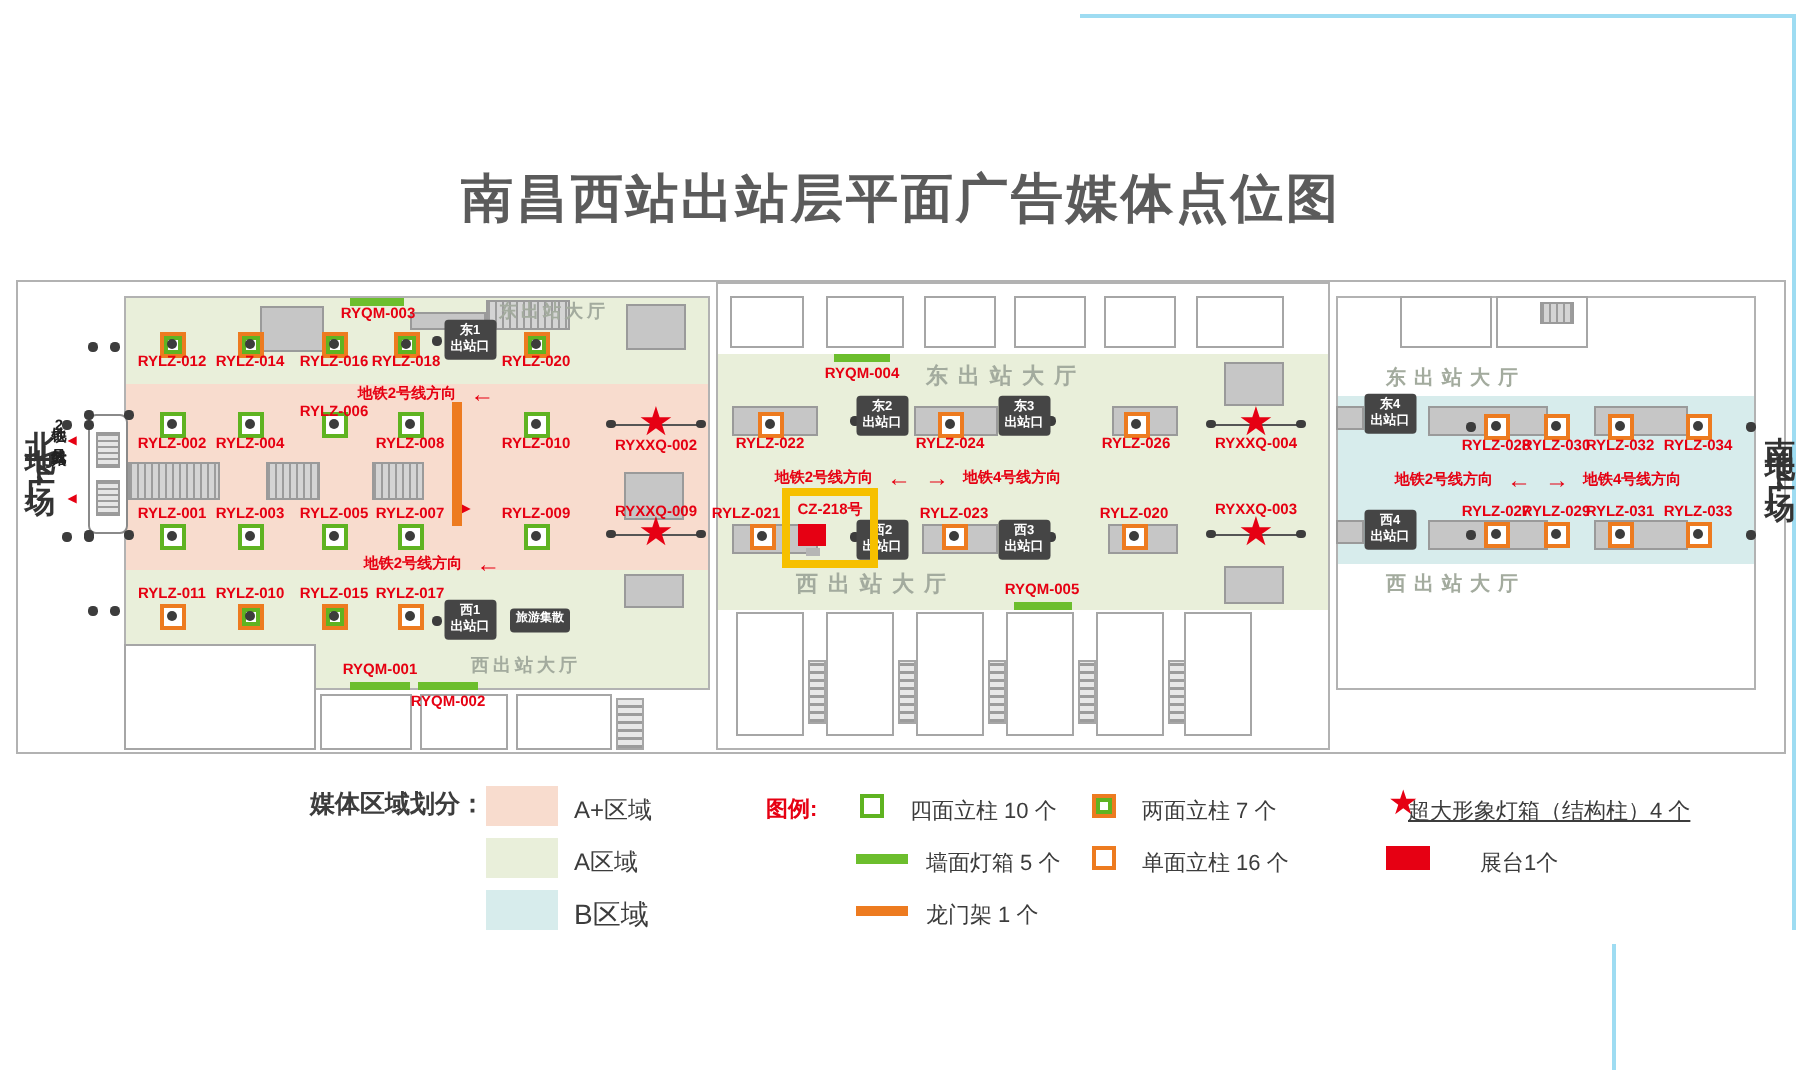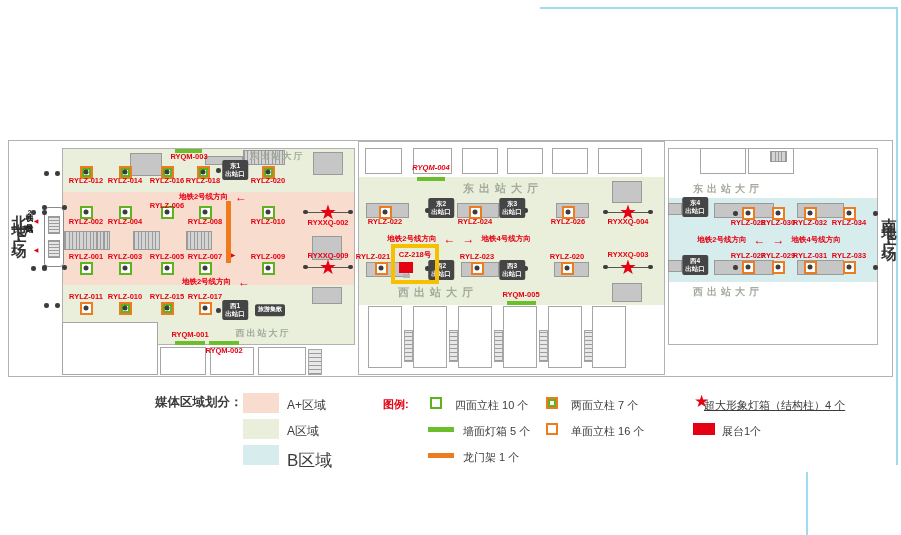--- a/index.html
+++ b/index.html
@@ -75,20 +75,21 @@
 </style>
 </head>
 <body>
 
 <div id="stage">
 
   <div class="abs frame" style="left:540px;top:7px;width:358px;height:2px;"></div>
   <div class="abs frame" style="left:896px;top:7px;width:2px;height:458px;"></div>
   <div class="abs frame" style="left:806px;top:472px;width:2px;height:63px;"></div>
 
+  <div id="title" class="abs">南昌西站出站层平面广告媒体点位图</div>
 
   <div class="abs wall" style="left:8px;top:140px;width:885px;height:237px;"></div>
 
   <div id="map" class="abs" style="left:0;top:0;width:901px;height:535px;">
 
     <div class="abs zone z-border" style="left:62px;top:148px;width:293px;height:197px;background:#fff;"></div>
     <div class="abs zone" style="left:63px;top:149px;width:291px;height:43px;background:#e9efda;"></div>
     <div class="abs zone" style="left:63px;top:192px;width:291px;height:93px;background:#f8dcce;"></div>
     <div class="abs zone" style="left:63px;top:285px;width:291px;height:59px;background:#e9efda;"></div>
 
@@ -273,21 +274,21 @@
       <div class="abs dot" style="left: 648px; top: 209.8px;"></div>
       <div class="abs starglyph" style="left: 628px; top: 212px;">★</div>
       <div class="abs mlabel" style="left: 628px; top: 218px;">RYXXQ-004</div>
       <div class="abs bar" style="left: 175px; top: 341px; width: 30px;"></div>
       <div class="abs mlabel" style="left: 190px; top: 331px;">RYQM-001</div>
       <div class="abs bar" style="left: 209px; top: 341px; width: 30px;"></div>
       <div class="abs mlabel" style="left: 224px; top: 331px; margin-top: 16px;">RYQM-002</div>
       <div class="abs bar" style="left: 175px; top: 149px; width: 27px;"></div>
       <div class="abs mlabel" style="left: 189px; top: 153px;">RYQM-003</div>
       <div class="abs bar" style="left: 417px; top: 177px; width: 28px;"></div>
-      <div class="abs mlabel" style="left: 431px; top: 164px; font-style: italic;">RYQM-004</div>
+      <div class="abs mlabel" style="left: 431px; top: 183px;">RYQM-004</div>
       <div class="abs bar" style="left: 507px; top: 301px; width: 29px;"></div>
       <div class="abs mlabel" style="left: 521px; top: 291px;">RYQM-005</div>
       <div class="abs gantry" style="left: 226px; top: 201px; width: 5px; height: 62px;"></div>
       <div class="abs exit" style="left: 235px; top: 170px;">
         <div>东1</div>
         <div>出站口</div>
       </div>
       <div class="abs exit" style="left: 235px; top: 310px;">
         <div>西1</div>
         <div>出站口</div>
@@ -342,21 +343,21 @@
   <div id="north-plaza" class="abs vtext" style="left:9px;top:203px;">北地下广场</div>
   <div id="metro-entr-label" class="abs vtext" style="left:24px;top:207px;">地铁2号线入站口</div>
   <div id="south-plaza" class="abs vtext" style="left:879px;top:206px;">南地下广场</div>
 
   <div class="abs lg-title" style="left:155px;top:394px;">媒体区域划分：</div>
   <div class="abs swatch" style="left:243px;top:393px;background:#f8dcce;"></div>
   <div class="abs li" style="left:287px;top:397px;font-size:12px;">A+区域</div>
   <div class="abs swatch" style="left:243px;top:419px;background:#e9efda;"></div>
   <div class="abs li" style="left:287px;top:423px;font-size:12px;">A区域</div>
   <div class="abs swatch" style="left:243px;top:445px;background:#d7ecec;"></div>
-  <div class="abs li" style="left:287px;top:449px;font-size:17px;">B区域</div>
+  <div class="abs li" style="left:287px;top:449px;font-size:14px;">B区域</div>
 
   <div class="abs lg-red" style="left:383px;top:397px;">图例:</div>
 
   <div class="abs sq sq-four" style="left:430px;top:397px;"></div>
   <div class="abs li" style="left:455px;top:398px;">四面立柱 10 个</div>
 
   <div class="abs lbar" style="left:428px;top:427px;background:#6cbe2d;"></div>
   <div class="abs li" style="left:463px;top:424px;">墙面灯箱 5 个</div>
 
   <div class="abs lbar" style="left:428px;top:453px;background:#ed7b20;"></div>
@@ -365,14 +366,14 @@
   <div class="abs sq sq-two" style="left:546px;top:397px;"></div>
   <div class="abs li" style="left:571px;top:398px;">两面立柱 7 个</div>
 
   <div class="abs sq sq-one" style="left:546px;top:423px;"></div>
   <div class="abs li" style="left:571px;top:424px;">单面立柱 16 个</div>
 
   <div class="abs lstar" style="left:694px;top:393px;">★</div>
   <div class="abs li" style="left:704px;top:398px;text-decoration:underline;">超大形象灯箱（结构柱）4 个</div>
 
   <div class="abs lbooth" style="left:693px;top:423px;"></div>
-  <div class="abs li" style="left:722px;top:424px;">展台1个</div>
+  <div class="abs li" style="left:740px;top:424px;">展台1个</div>
 </div>
 
 </body></html>

